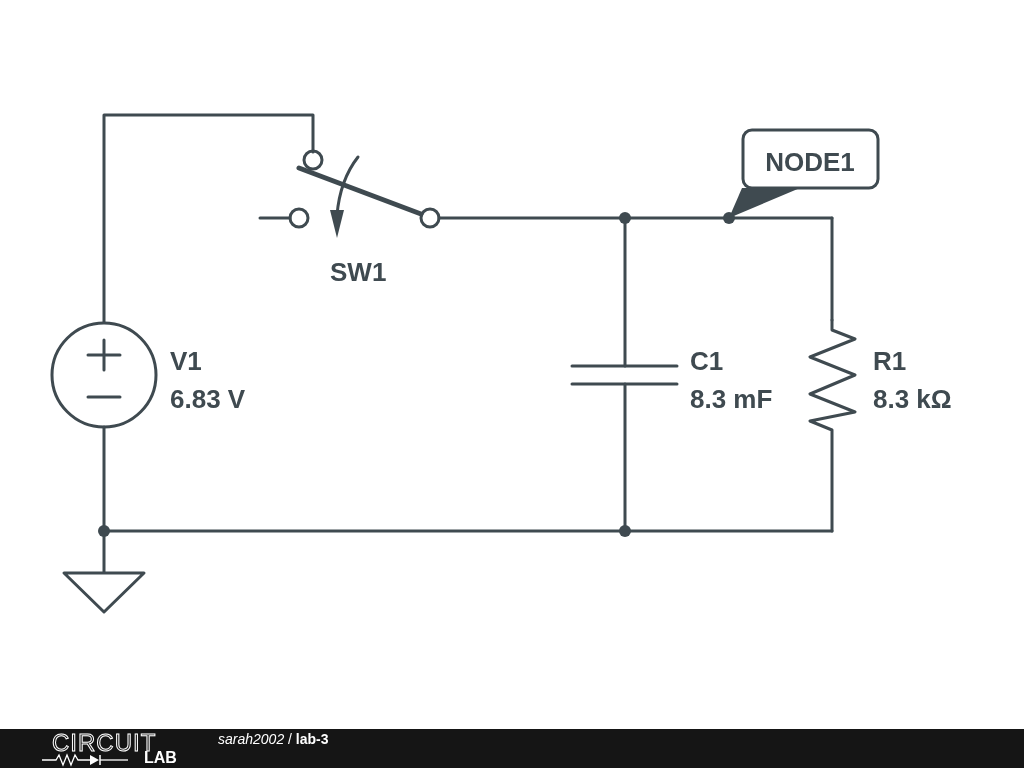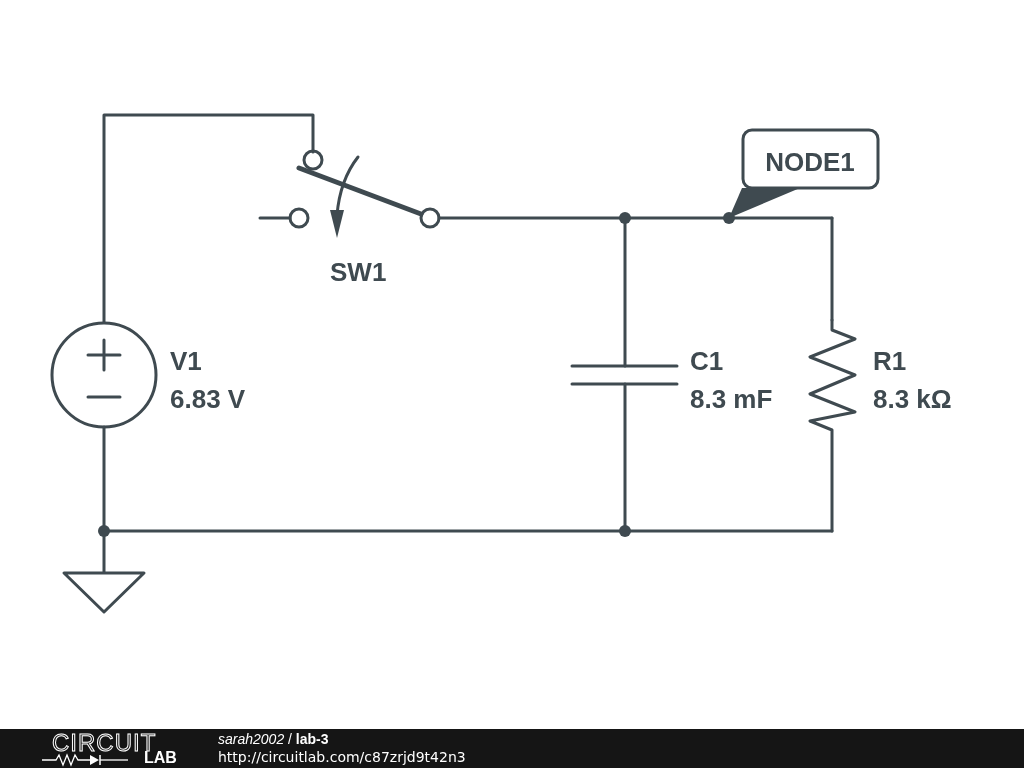--- a/index.html
+++ b/index.html
@@ -90,14 +90,13 @@
       <polyline points="0,7 14,7 17,2 21,12 25,2 29,12 33,2 36,7 48,7" fill="none" stroke="#fff" stroke-width="1.3"></polyline>
       <polygon points="48,2 48,12 57,7" fill="#fff"></polygon>
       <line x1="58" y1="2" x2="58" y2="12" stroke="#fff" stroke-width="1.5"></line>
       <line x1="58" y1="7" x2="86" y2="7" stroke="#fff" stroke-width="1.3"></line>
     </svg>
     <span id="logo-lab">LAB</span>
   </div>
   <div id="footer-title">
     <span class="user">sarah2002</span><span> / </span><span class="proj">lab-3</span>
   </div>
-  <div id="footer-url">http://circuitlab.com/c87zrjd9t42n3</div>
 </div>
 
 </body></html>

